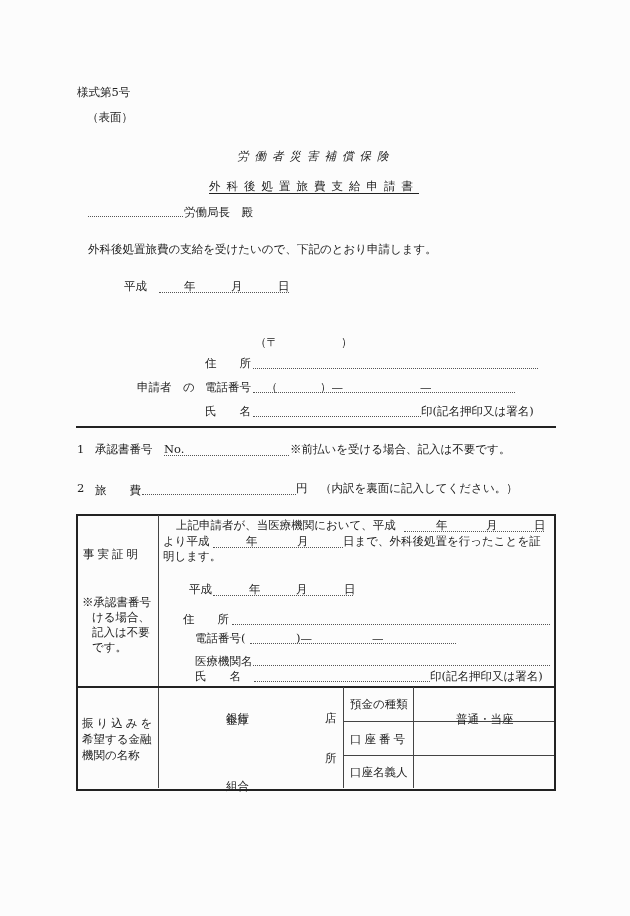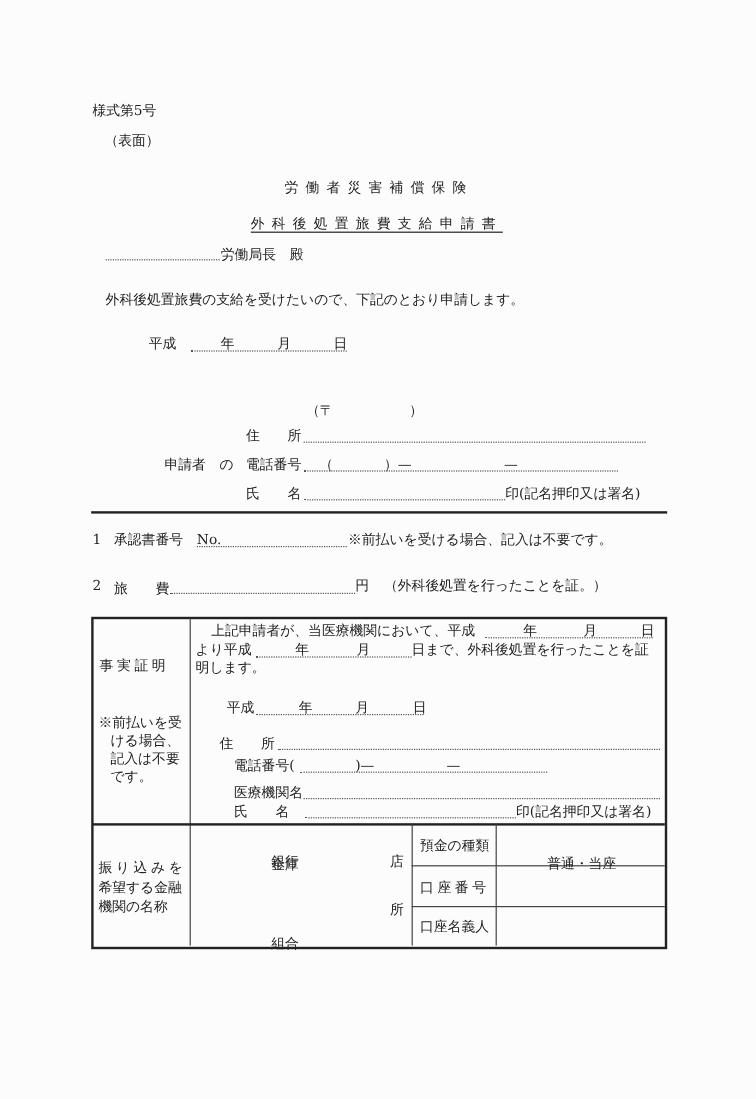--- a/index.html
+++ b/index.html
@@ -12,21 +12,21 @@
   .sp { letter-spacing:6px; }
   .sp2 { letter-spacing:3px;text-align:center; }
   .uline { text-decoration:underline; text-underline-offset:3px; }
 </style>
 </head>
 <body>
 
 <div class="t" style="left:77px;top:85px;">様式第5号</div>
 <div class="t" style="left:87px;top:110px;">（表面）</div>
 
-<div class="t sp" style="left:237px;top:149px;">労働者災害補償保険</div>
+<div class="t sp" style="left:237px;top:149px;font-style:italic;">労働者災害補償保険</div>
 <div class="t sp uline" style="left:209px;top:179px;">外科後処置旅費支給申請書</div>
 
 <div class="dot" style="left:88px;top:216px;width:95px;"></div>
 <div class="t" style="left:184px;top:205px;">労働局長　殿</div>
 
 <div class="t" style="left:88px;top:242px;">外科後処置旅費の支給を受けたいので、下記のとおり申請します。</div>
 
 <div class="t" style="left:124px;top:279px;">平成</div>
 <div class="dot" style="left:159px;top:292px;width:130px;"></div>
 <div class="t" style="left:184px;top:279px;">年</div>
@@ -54,32 +54,32 @@
 <div class="t" style="left:77px;top:442px;">1</div>
 <div class="t" style="left:95px;top:442px;">承認書番号</div>
 <div class="t" style="left:164px;top:442px;">No.</div>
 <div class="dot" style="left:164px;top:455px;width:125px;"></div>
 <div class="t" style="left:290px;top:442px;">※前払いを受ける場合、記入は不要です。</div>
 
 <div class="t" style="left:77px;top:481px;">2</div>
 <div class="t" style="left:95px;top:483px;">旅　　費</div>
 <div class="dot" style="left:142px;top:494px;width:154px;"></div>
 <div class="t" style="left:296px;top:481px;">円</div>
-<div class="t" style="left:320px;top:481px;">（外科後処置を行ったことを証。）</div>
+<div class="t" style="left:320px;top:481px;">（内訳を裏面に記入してください。）</div>
 
 <div style="position:absolute;left:76px;top:514px;width:476px;height:273px;border:2px solid #222;"></div>
 <div class="vl" style="left:158px;top:515px;width:1px;height:273px;"></div>
 <div class="hl" style="left:77px;top:686px;width:477px;height:2px;"></div>
 <div class="vl" style="left:343px;top:687px;width:1px;height:101px;"></div>
 <div class="vl" style="left:413px;top:687px;width:1px;height:101px;"></div>
 <div class="vl" style="left:343px;top:721px;width:211px;height:1px;"></div>
 <div class="vl" style="left:343px;top:755px;width:211px;height:1px;"></div>
 
 <div class="t sp2" style="left:83px;top:547px;">事実証明</div>
-<div class="t" style="left:82px;top:595px;">※前払いを受</div>
+<div class="t" style="left:82px;top:595px;">※承認書番号</div>
 <div class="t" style="left:92px;top:610px;">ける場合、</div>
 <div class="t" style="left:92px;top:625px;">記入は不要</div>
 <div class="t" style="left:92px;top:640px;">です。</div>
 
 <div class="t" style="left:176px;top:518px;">上記申請者が、当医療機関において、平成</div>
 <div class="dot" style="left:404px;top:531px;width:140px;"></div>
 <div class="t" style="left:436px;top:518px;">年</div>
 <div class="t" style="left:486px;top:518px;">月</div>
 <div class="t" style="left:534px;top:518px;">日</div>
 

